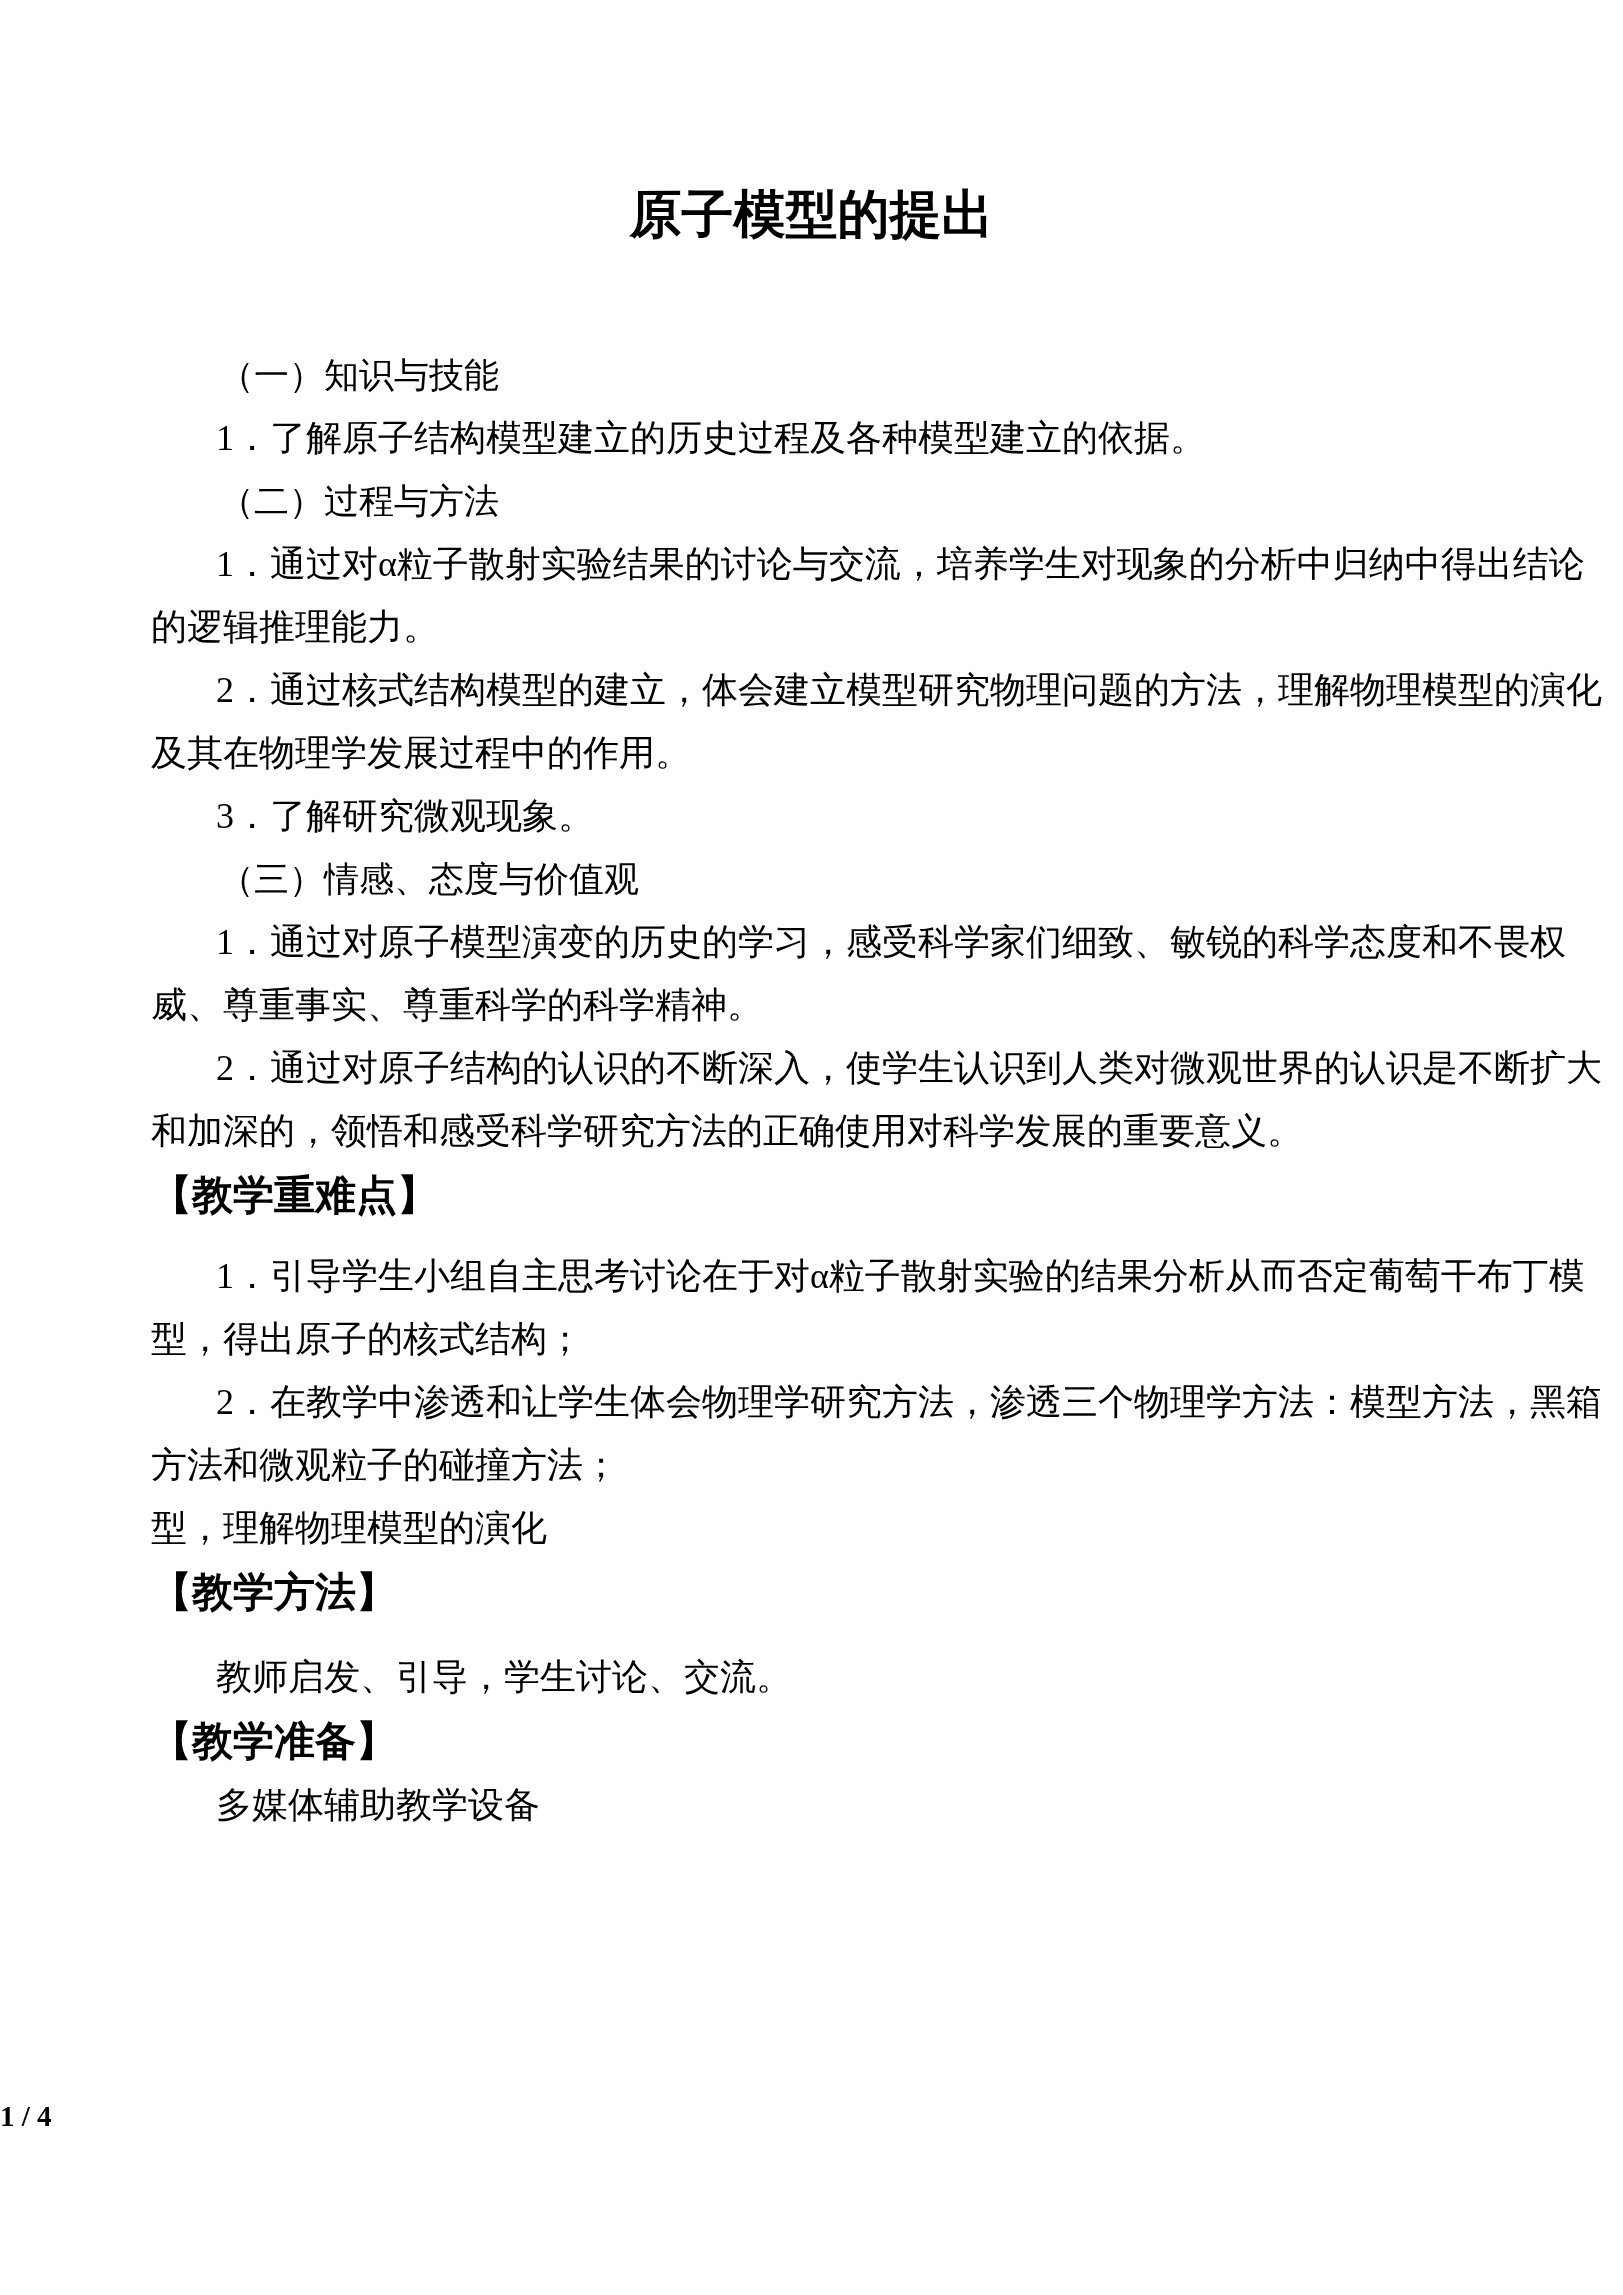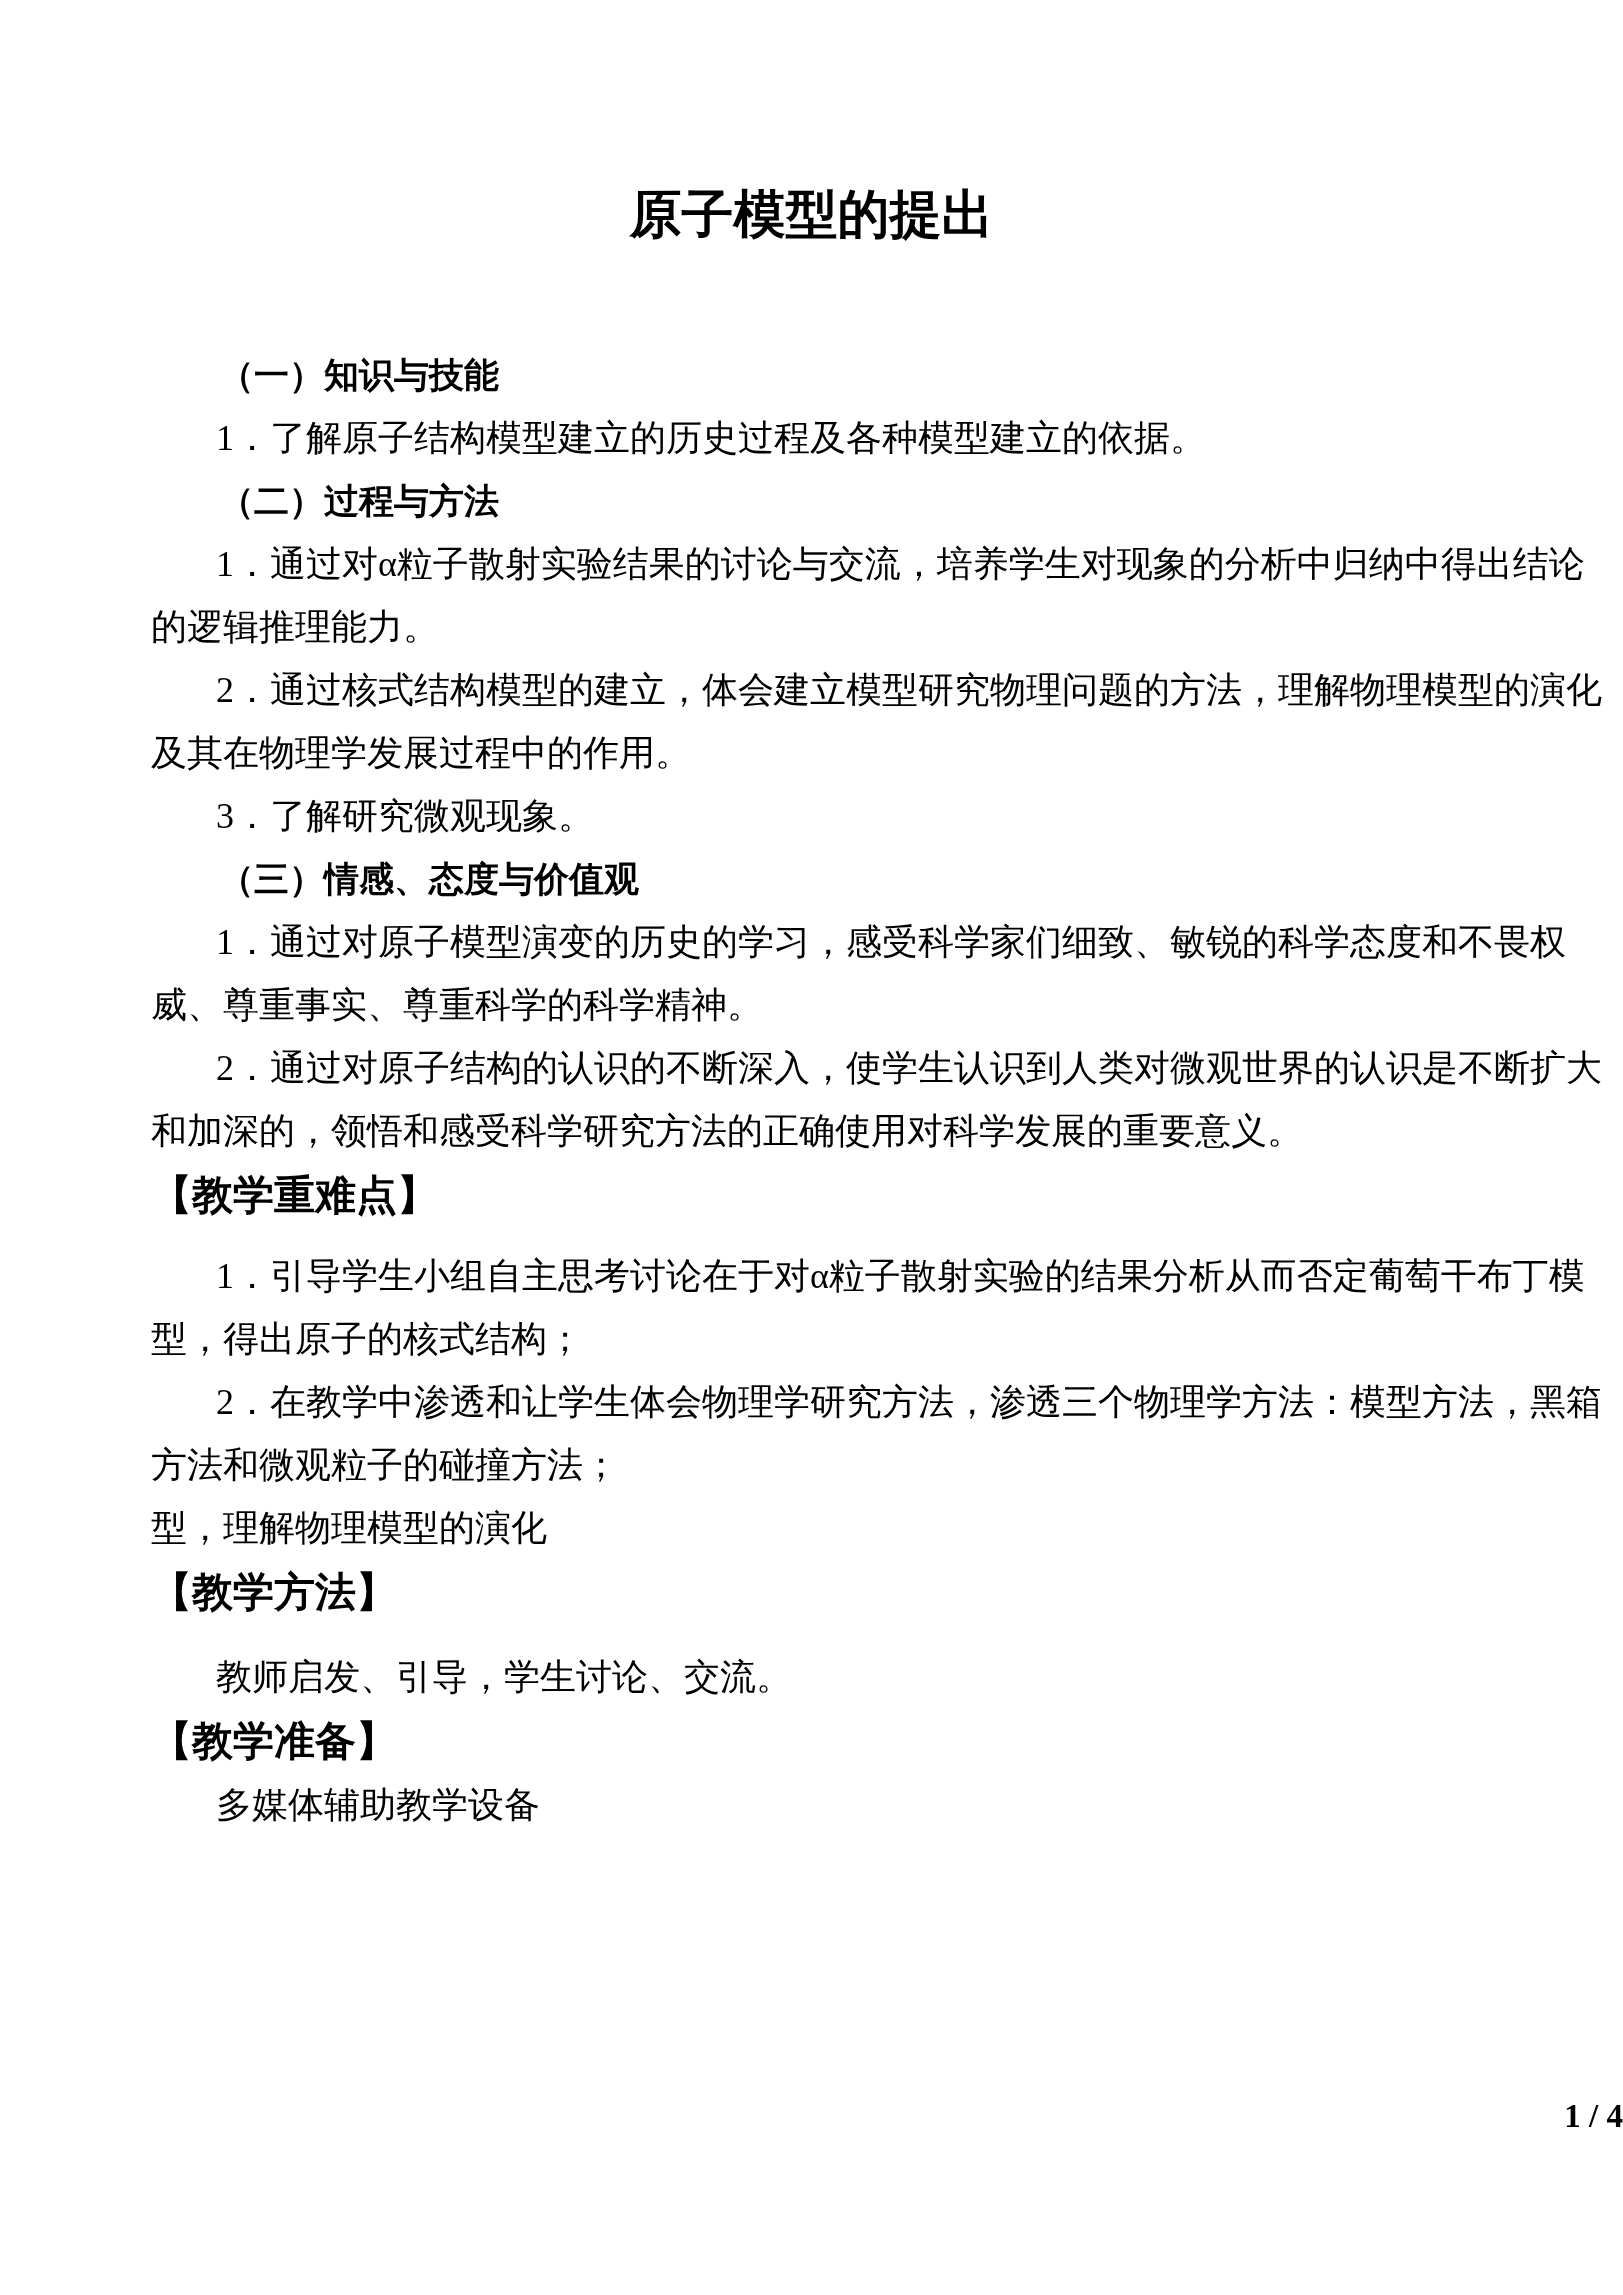--- a/index.html
+++ b/index.html
@@ -30,38 +30,38 @@
     font-size: 41px;
     font-weight: 700;
     line-height: 65px;
   }
   .sec-h.objectives { margin-bottom: 37px; }
   .sec-h.keypoints  { margin-bottom: 17px; }
   .sec-h.methods    { margin-bottom: 20.5px; }
   .sec-h.prep       { margin-bottom: 0; }
   .sub-h {
     font-size: 35px;
-    font-weight: 700;
+    font-weight: 400;
     line-height: 63px;
     padding-left: 68px;
   }
   .line {
     font-size: 36px;
     line-height: 63px;
     white-space: nowrap;
   }
   .line.first { padding-left: 65px; }
   .line.cont  { padding-left: 0; }
   .footer {
     position: absolute;
     left: 0;
     right: 0;
     top: 2101px;
-    text-align: right;
-    font-size: 33px;
+    text-align: left;
+    font-size: 29px;
     font-weight: 700;
     line-height: 31px;
   }
 </style>
 </head>
 <body>
 
 <div class="page">
 
   <div class="doc-title">原子模型的提出</div>

